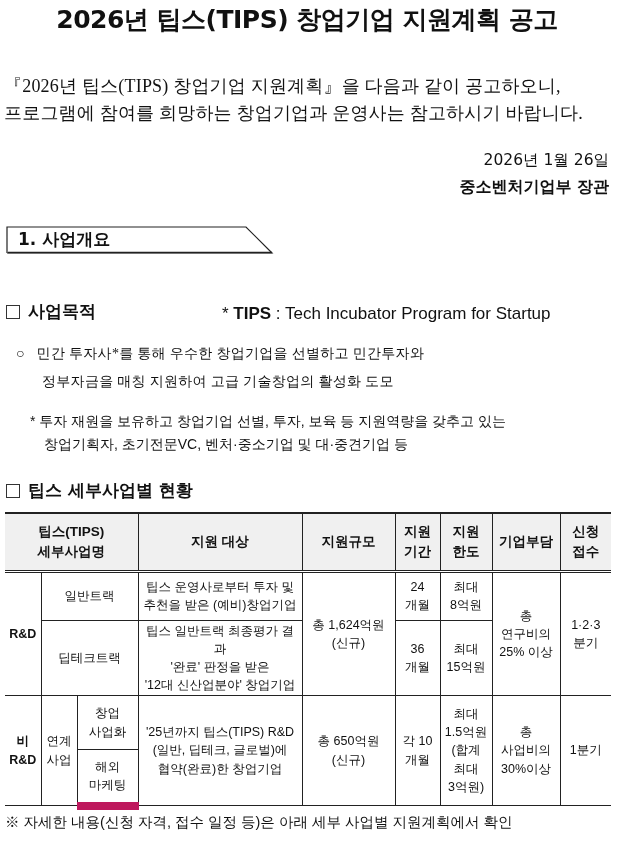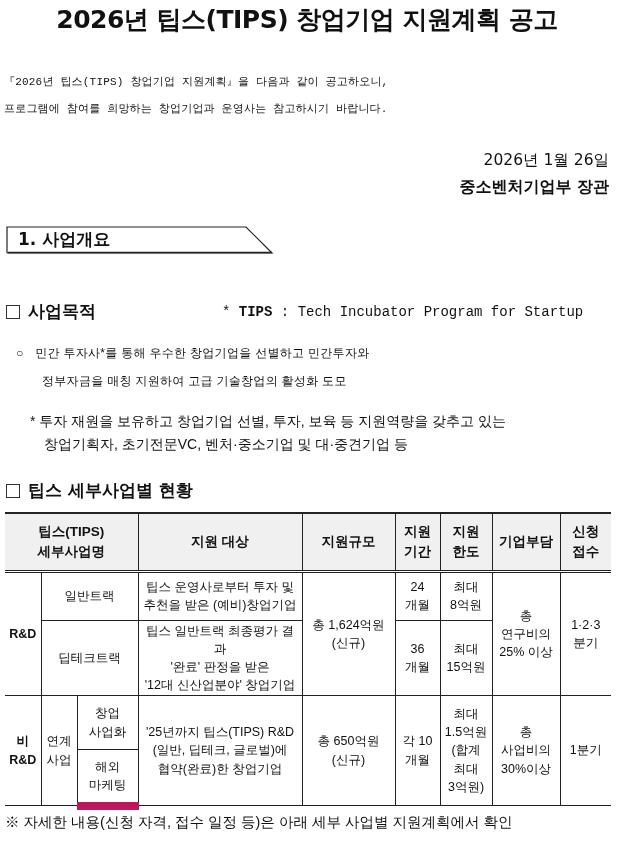--- a/index.html
+++ b/index.html
@@ -1,30 +1,30 @@
 <!DOCTYPE html>
 <html><head>
 <meta charset="utf-8">
 <style>
   * { box-sizing: border-box; margin: 0; padding: 0; }
   html, body { width: 617px; height: 854px; background: #ffffff; overflow: hidden; }
   body { position: relative; font-family: "DejaVu Sans", sans-serif; color: #111; }
   .abs { position: absolute; }
   .title { left: 0; top: 3px; width: 614px; text-align: center; font-size: 25px; font-weight: bold; letter-spacing: -0.5px; font-family: "DejaVu Sans", sans-serif; }
-  .intro { left: 4px; font-size: 11px; font-family: Liberation Mono, monospace; letter-spacing: 0.2px; white-space: nowrap; text-align: center; }
+  .intro { left: 4px; font-size: 18px; font-family: Liberation Serif, serif; letter-spacing: 0.2px; white-space: nowrap; text-align: center; }
   .date { right: 8px; top: 150px; font-size: 15.5px; font-family: "DejaVu Sans", sans-serif; }
   .minister { right: 8px; top: 177px; font-size: 16px; font-weight: bold; font-family: "DejaVu Sans", sans-serif; margin-left: 32px; }
   .sec-wrap { left: 6px; top: 226px; width: 268px; height: 25px; }
   .sec-wrap svg { position: absolute; left: 0; top: 0; }
   .sec-label { position: absolute; left: 12px; top: 2px; font-size: 17px; font-weight: bold; }
   .box-head { left: 6px; font-size: 17px; font-weight: bold; display: flex; align-items: center; gap: 8px; }
   .checkbox { width: 14px; height: 14px; border: 1px solid #333; display: inline-block; }
-  .tips-note { left: 222px; top: 304px; font-size: 14px; font-family: Liberation Mono, monospace; }
+  .tips-note { left: 222px; top: 304px; font-size: 17px; font-family: Liberation Sans, sans-serif; }
   .tips-note b { font-weight: bold; }
-  .bullet { left: 16px; font-size: 12px; font-family: Liberation Sans, sans-serif; white-space: nowrap; letter-spacing: 0.3px; }
+  .bullet { left: 16px; font-size: 14px; font-family: Liberation Serif, serif; white-space: nowrap; letter-spacing: 0.3px; }
   .subnote { left: 30px; font-size: 14px; font-family: "Liberation Sans", sans-serif; white-space: nowrap; }
   table.tbl { position: absolute; left: 5px; top: 512px; width: 606px; border-collapse: collapse; font-family: "Liberation Sans", sans-serif; font-size: 12.5px; table-layout: fixed; }
   .tbl td, .tbl th { border: 1px solid #222; text-align: center; vertical-align: middle; line-height: 1.45; padding: 1px 2px; }
   .tbl th { background: #f0f0f0; font-weight: bold; font-size: 13.5px; height: 58px; }
   .tbl thead tr th { border-top: 2px solid #222; border-bottom: 3px double #222; }
   .tbl tbody tr:last-child td { border-bottom: 8px solid #be185d; }
   .tbl tr > *:first-child { border-left: none; }
   .tbl tr > *:last-child { border-right: none; }
   .tbl .bold { font-weight: bold; }
   .footnote { left: 5px; font-size: 14.5px; font-family: "Liberation Sans", sans-serif; white-space: nowrap; }

